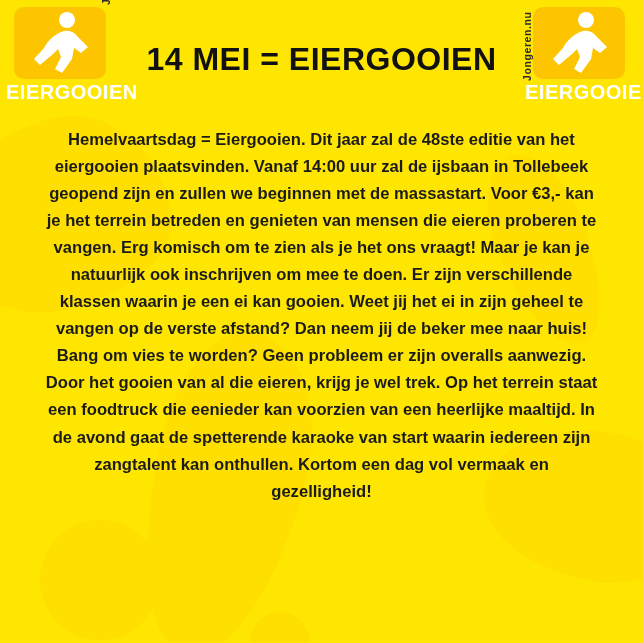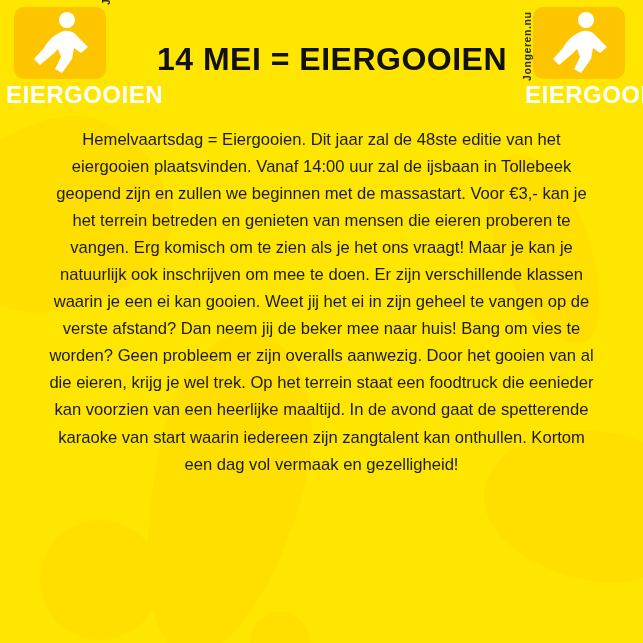--- a/index.html
+++ b/index.html
@@ -91,21 +91,21 @@
     position: absolute;
     left: 16px;
     top: 4px;
     width: 80px;
     height: 74px;
   }
   .logo-word {
     position: absolute;
     left: 2px;
     top: 78px;
-    font-size: 24px;
+    font-size: 20px;
     font-weight: bold;
     letter-spacing: 0.5px;
     color: #ffffff;
     white-space: nowrap;
   }
   .logo-vert {
     position: absolute;
     left: 96px;
     top: 2px;
     width: 76px;
@@ -121,40 +121,40 @@
     left: 14px;
     top: 78px;
     transform: rotate(-90deg);
   }
   .logo-right .logo-square { left: 26px; }
   .logo-right .logo-runner { left: 32px; }
   .logo-right .logo-word { left: 18px; }
 
   .title {
     flex: 1 1 auto;
-    text-align: right;
+    text-align: center;
     font-size: 32px;
     font-weight: bold;
     color: #111111;
     letter-spacing: 0.5px;
     white-space: nowrap;
   }
 
   
   .content {
     position: relative;
     z-index: 2;
     padding: 8px 44px 0 44px;
     box-sizing: border-box;
   }
   .para {
     text-align: center;
     font-size: 16.6px;
     line-height: 1.63;
-    font-weight: normal;
+    font-weight: bold;
     color: #1b1b1b;
     margin: 0;
   }
   .para + .para {
     margin-top: 26px;
   }
 </style>
 </head>
 <body>
 

